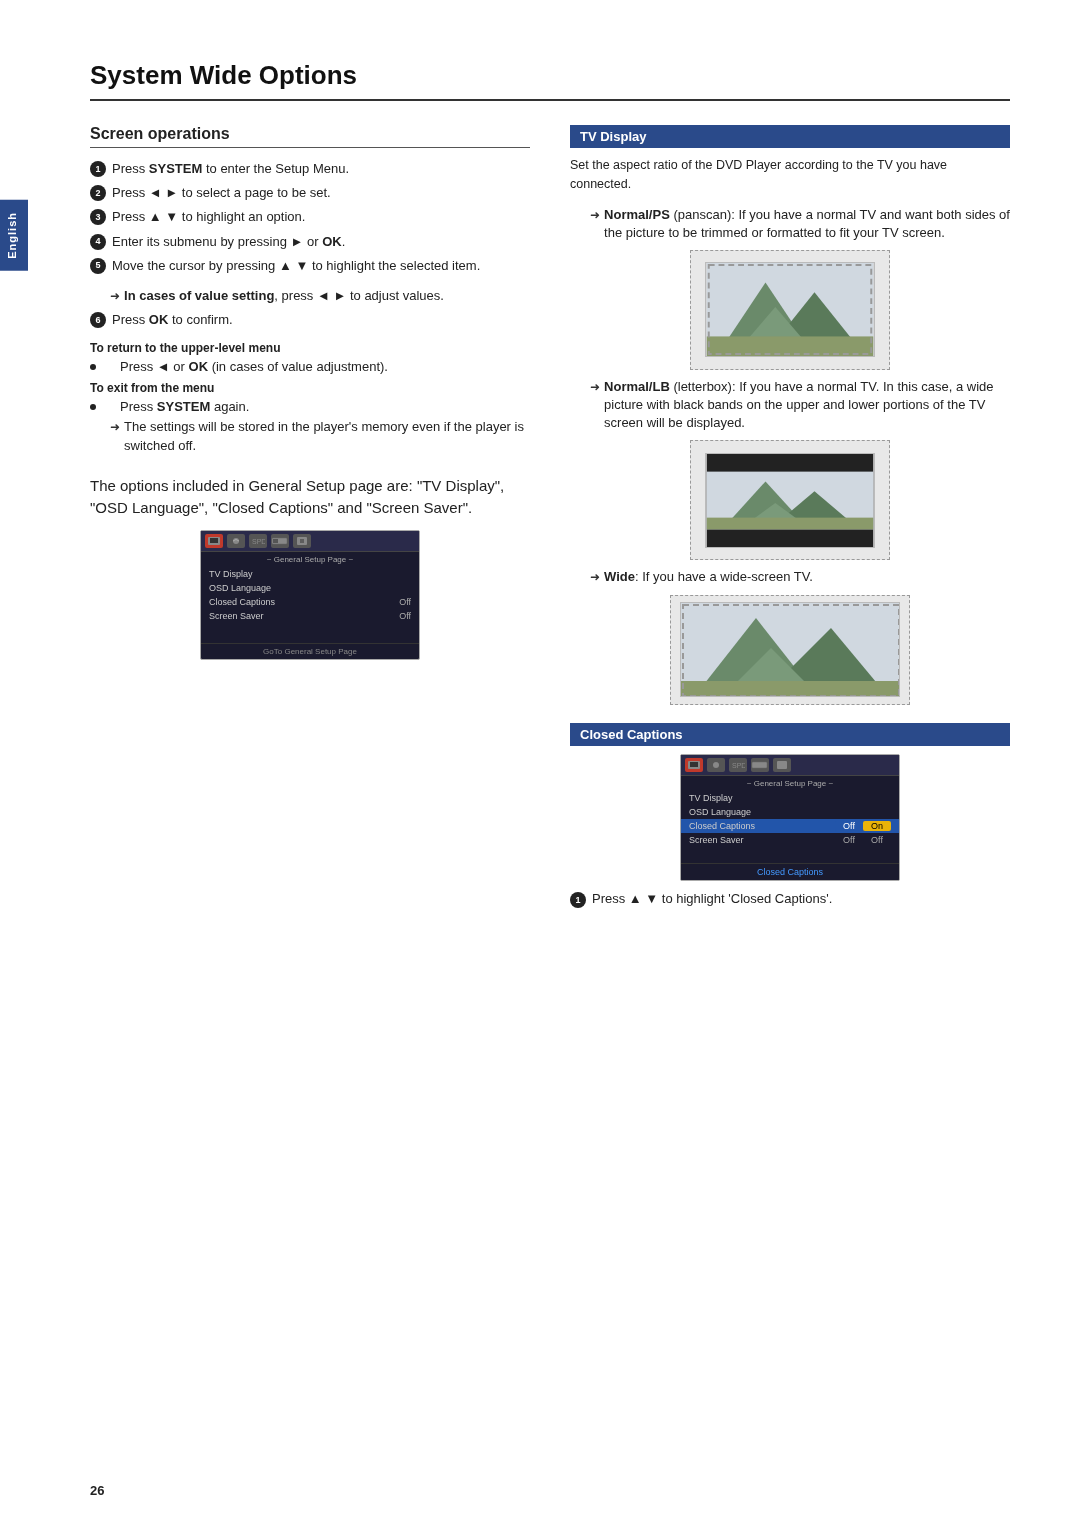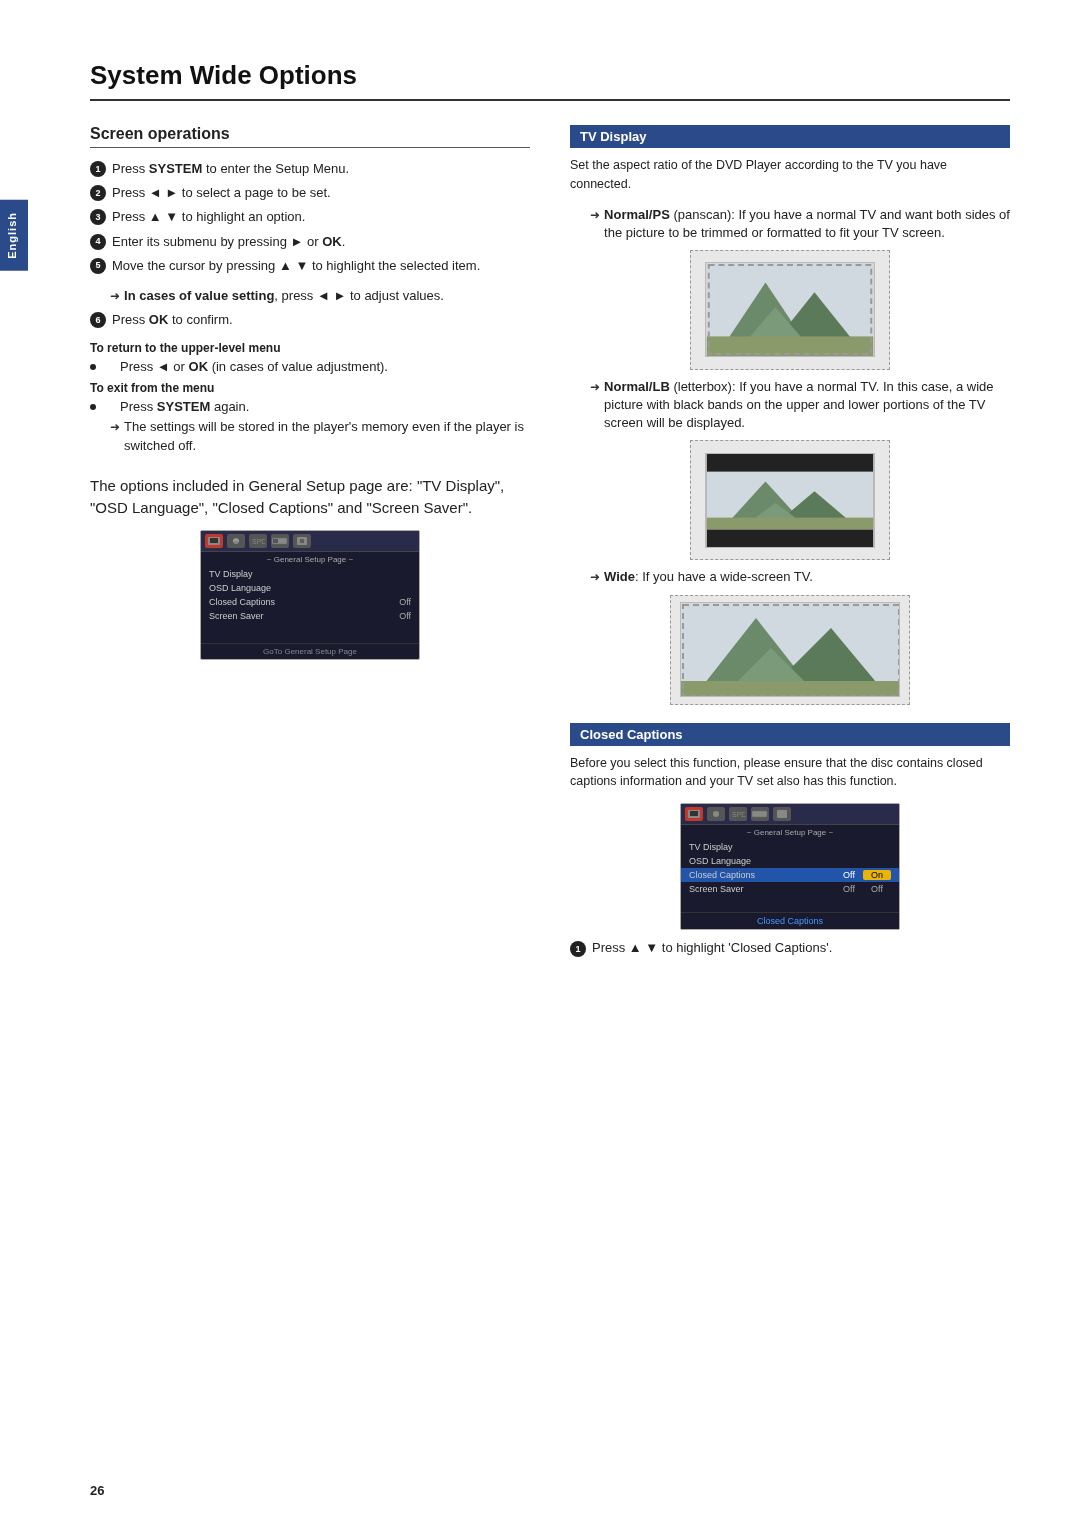--- a/index.html
+++ b/index.html
@@ -502,21 +502,20 @@
               <rect x="2" y="2" width="216" height="91" fill="none" stroke="#999" stroke-width="2" stroke-dasharray="6,4"></rect>
             </svg>
           </div>
         </div>
 
       </div>
 
       <div style="margin-top:18px;">
         <div class="section-title-box">Closed Captions</div>
 
-        <p class="right-section-content">Before you select this function, please ensure that the disc contains closed captions information and your TV set also has this function.</p>
 
         <div class="closed-captions-screen">
           <div class="setup-screen-header">
             <div class="setup-icon" style="background:#c0392b;">
               <svg width="14" height="10" viewBox="0 0 14 10">
                   <rect x="1" y="1" width="12" height="8" rx="1" fill="#888"></rect>
                   <rect x="3" y="2" width="8" height="5" fill="#333"></rect>
                 </svg>
             </div>
             <div class="setup-icon">

